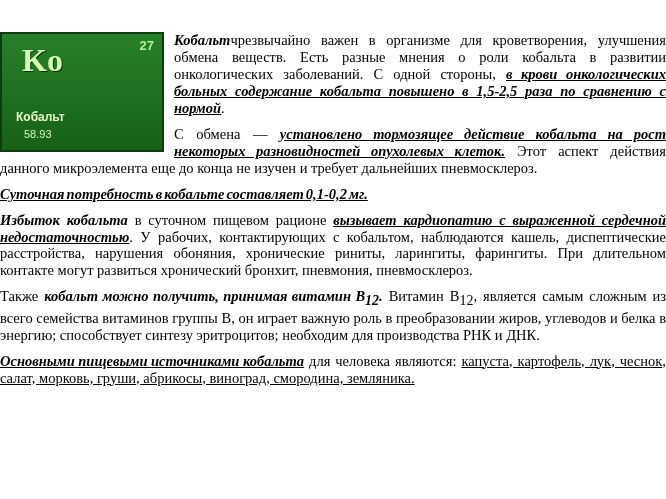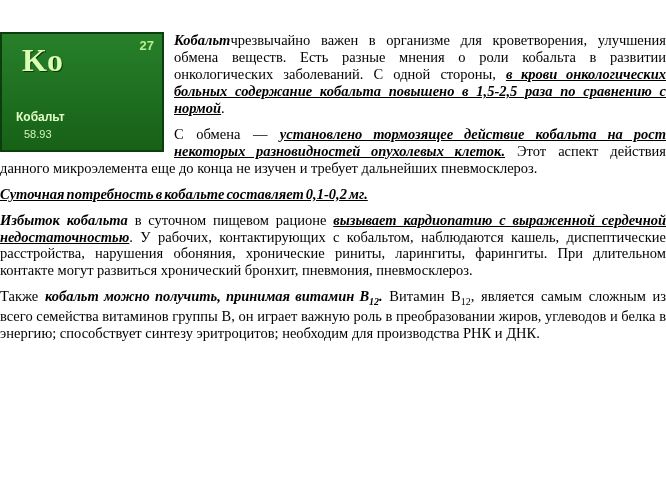--- a/index.html
+++ b/index.html
@@ -77,21 +77,21 @@
     margin: 0 0 9px 0;
     font-size: 14.5px;
     line-height: 1.17;
     text-align: justify;
   }
   .p-intro { text-align: justify; margin-top: 32px; }
   .bi { font-weight: bold; font-style: italic; }
   .u { text-decoration: underline; }
   .biu { font-weight: bold; font-style: italic; text-decoration: underline; }
   .clear { clear: both; }
-  .sub { font-size: 10px; vertical-align: sub; }
+  .sub { font-size: 14px; vertical-align: sub; }
   .tight { word-spacing: -1.5px; }
 </style>
 </head>
 <body>
 
 <div class="page">
 
   <div class="element-card">
     <div class="atomic-number">27</div>
     <div class="symbol">Ko</div>
@@ -103,14 +103,15 @@
 
   <p><span>С обмена — </span><span class="biu tight">установлено тормозящее действие кобальта на рост некоторых разновидностей опухолевых клеток.</span><span> Этот аспект действия данного микроэлемента еще до конца не изучен и требует дальнейших пневмосклероз.</span></p>
 
   <p class="clear"><span class="biu tight">Суточная потребность в кобальте составляет 0,1-0,2 мг.</span></p>
 
   <p><span class="bi">Избыток кобальта</span><span> в  суточном  пищевом  рационе  </span><span class="biu">вызывает кардиопатию с выраженной сердечной недостаточностью</span><span>. У рабочих, контактирующих с кобальтом, наблюдаются кашель, диспептические расстройства, нарушения обоняния, хронические риниты, ларингиты, фарингиты. При длительном контакте могут развиться хронический бронхит, пневмония, пневмосклероз.</span></p>
 
 
   <p><span>Также </span><span class="bi tight">кобальт можно получить, принимая витамин B</span><span class="bi sub">12</span><span class="bi">.</span><span> Витамин B</span><span class="sub">12</span><span>, является самым сложным из всего семейства витаминов группы В, он играет важную роль в преобразовании жиров, углеводов и белка в энергию; способствует синтезу эритроцитов; необходим для производства РНК и ДНК.</span></p>
 
+  <p><span class="biu tight"> Основными пищевыми источниками кобальта</span><span> для человека являются: </span><span class="u">капуста, картофель, лук, чеснок, салат, морковь, груши, абрикосы, виноград, смородина, земляника.</span></p>
 
 </div>
 
 </body></html>

